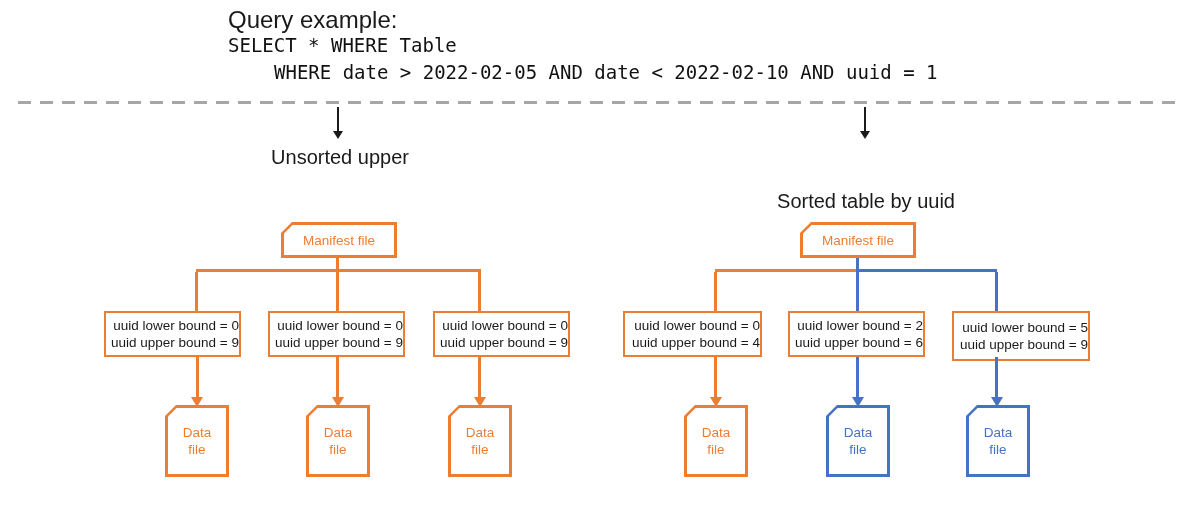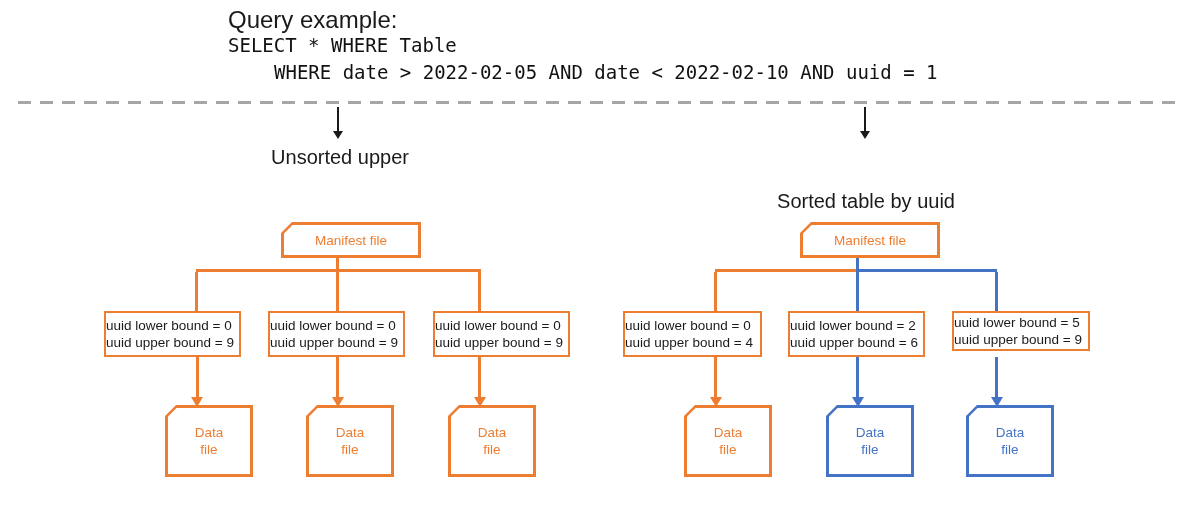--- a/index.html
+++ b/index.html
@@ -13,32 +13,32 @@
   .sql { font-family:"DejaVu Sans Mono", monospace; font-size:19px; color:#111; white-space:pre; }
 
   .divider { height:3px; background:repeating-linear-gradient(90deg, var(--c) 0 13px, transparent 13px 22px); }
 
   .tree-title { font-size:20px; color:#1a1a1a; text-align:center; white-space:nowrap; }
 
   .blk-line { width:2px; background:var(--c); }
   .blk-head { width:0; height:0; border-left:5px solid transparent; border-right:5px solid transparent; border-top:8px solid var(--c); }
 
   
-  .snip-box { clip-path: polygon(11px 0, 100% 0, 100% 100%, 0 100%, 0 11px); background:var(--c);padding-left:24px; }
+  .snip-box { clip-path: polygon(11px 0, 100% 0, 100% 100%, 0 100%, 0 11px); background:var(--c); }
   .snip-in {
     position:absolute; inset:3px; background:#fff;
     clip-path: polygon(8.5px 0, 100% 0, 100% 100%, 0 100%, 0 8.5px);
     display:flex; align-items:center; justify-content:center;
     color:var(--c); font-size:13.5px; line-height:17px; text-align:center;
   }
   .file-label { display:inline-block; width:40px; }
 
   .bound-box {
     background:#fff; border:2px solid var(--c); box-sizing:border-box;
-    display:flex; flex-direction:column; align-items:flex-start; justify-content:center;
+    display:flex; flex-direction:column; align-items:flex-end; justify-content:center;
     font-size:13.5px; line-height:17px; color:#1a1a1a; white-space:nowrap;
   }
 
   .hline { height:3px; background:var(--c); }
   .vline { width:3px; background:var(--c); }
   .arr-line { width:3px; background:var(--c); }
   .arr-head { width:0; height:0; border-left:6px solid transparent; border-right:6px solid transparent; border-top:10px solid var(--c); }
 </style>
 </head>
 <body>
@@ -125,21 +125,21 @@
   </div>
 
   <div class="abs bound-box" style="left: 623px; top: 311px; width: 139px; height: 46px; --c: #ED7D31;">
     <div>uuid lower bound = 0</div>
     <div>uuid upper bound = 4</div>
   </div>
   <div class="abs bound-box" style="left: 788px; top: 311px; width: 137px; height: 46px; --c: #ED7D31;">
     <div>uuid lower bound = 2</div>
     <div>uuid upper bound = 6</div>
   </div>
-  <div class="abs bound-box" style="left: 952px; top: 311px; width: 138px; height: 40px; --c: #ED7D31;">
+  <div class="abs bound-box" style="left: 952px; top: 311px; width: 138px; height: 50px; --c: #ED7D31;">
     <div>uuid lower bound = 5</div>
     <div>uuid upper bound = 9</div>
   </div>
 
   <div class="abs arr-line" style="left: 714px; top: 357px; height: 40px; --c: #ED7D31;"></div>
   <div class="abs arr-head" style="left: 710px; top: 397px; --c: #ED7D31;"></div>
   <div class="abs arr-line" style="left: 856px; top: 357px; height: 40px; --c: #4472C4;"></div>
   <div class="abs arr-head" style="left: 852px; top: 397px; --c: #4472C4;"></div>
   <div class="abs arr-line" style="left: 995px; top: 357px; height: 40px; --c: #4472C4;"></div>
   <div class="abs arr-head" style="left: 991px; top: 397px; --c: #4472C4;"></div>

